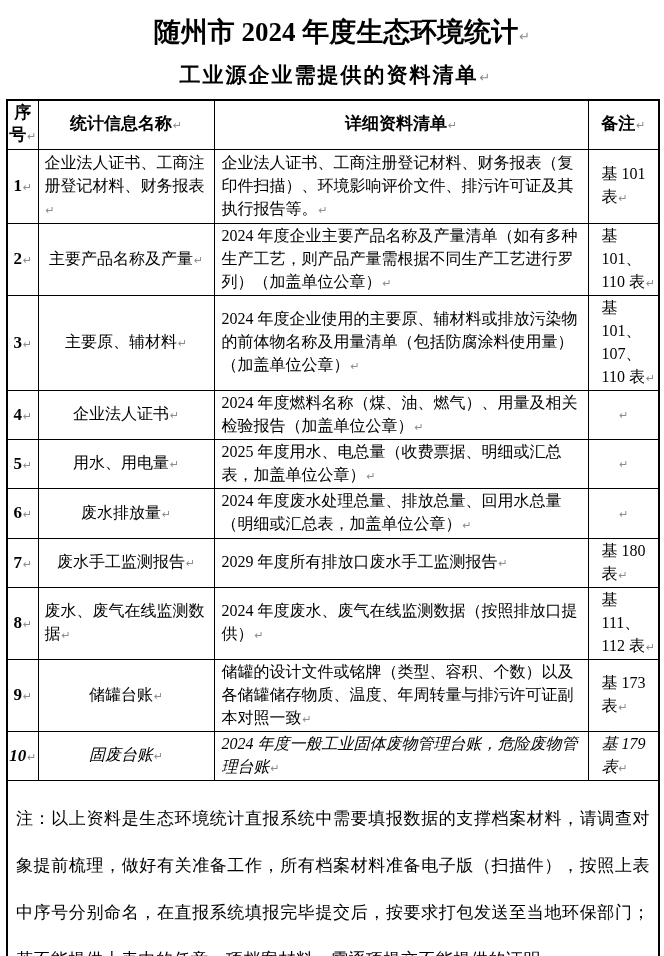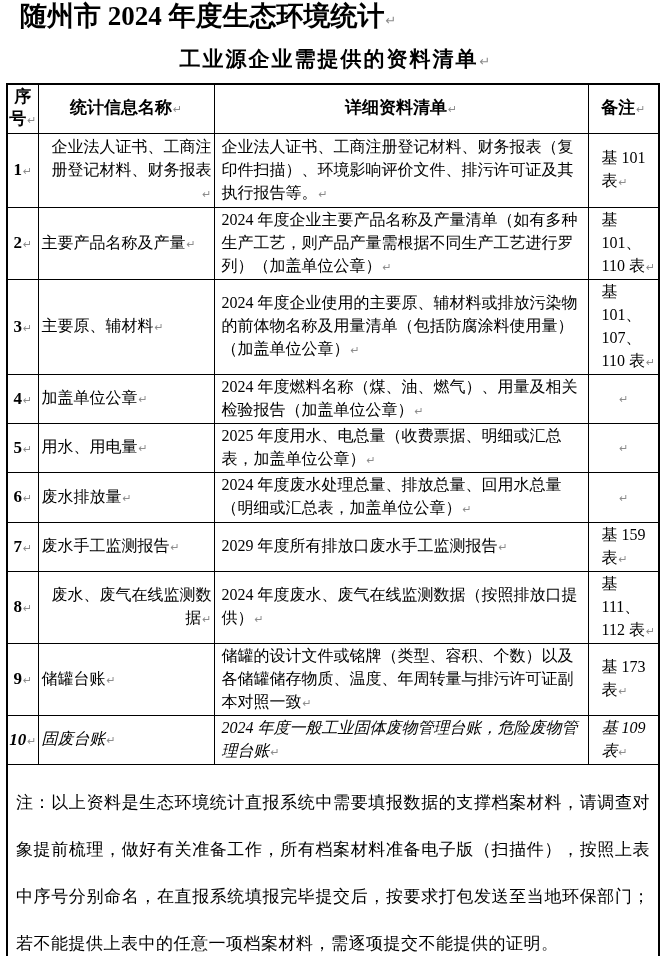--- a/index.html
+++ b/index.html
@@ -5,20 +5,22 @@
   html, body { margin: 0; padding: 0; background: #ffffff; }
   body {
     width: 664px; height: 956px;
     font-family: "Liberation Serif", serif;
     color: #000;
     -webkit-font-smoothing: antialiased;
   }
   .page { position: relative; width: 664px; height: 956px; overflow: hidden; background: #fff; }
 
   .doc-title {
+    padding-top: 16px;
+    text-align: center;
     font-size: 27px;
     font-weight: bold;
     line-height: 32px;
     white-space: nowrap;
     margin-left: 20px;
   }
   .doc-subtitle {
     margin-top: 9px;
     text-align: center;
     font-size: 21px;
@@ -52,25 +54,26 @@
     text-align: center;
     line-height: 22px;
     padding: 0 1px;
   }
   td.no {
     text-align: center;
     font-weight: bold;
     font-size: 17px;
   }
   td.name {
+    text-align: center;
     font-size: 16px;
     line-height: 23px;
     padding: 0 3px;
   }
-  td.name.left { text-align: right; padding: 0 2px 0 6px; }
+  td.name.left { text-align: left; padding: 0 2px 0 6px; }
   td.detail {
     text-align: left;
     font-size: 16px;
     line-height: 23px;
     padding: 0 4px 0 7px;
   }
   td.note {
     text-align: left;
     font-size: 16px;
     line-height: 23px;
@@ -155,21 +158,21 @@
 
     <tr class="tr-3">
       <td class="no"><span>3</span><span class="pilcrow">↵</span></td>
       <td class="name"><span>主要原、辅材料</span><span class="pilcrow">↵</span></td>
       <td class="detail"><span>2024 年度企业使用的主要原、辅材料或排放污染物的前体物名称及用量清单（包括防腐涂料使用量）（加盖单位公章）</span><span class="pilcrow">↵</span></td>
       <td class="note"><span>基 101、107、110 表</span><span class="pilcrow">↵</span></td>
     </tr>
 
     <tr class="tr-4">
       <td class="no"><span>4</span><span class="pilcrow">↵</span></td>
-      <td class="name"><span>加盖单位公章</span><span class="pilcrow">↵</span></td>
+      <td class="name"><span>企业法人证书</span><span class="pilcrow">↵</span></td>
       <td class="detail"><span>2024 年度燃料名称（煤、油、燃气）、用量及相关检验报告（加盖单位公章）</span><span class="pilcrow">↵</span></td>
       <td class="note empty"><span></span><span class="pilcrow">↵</span></td>
     </tr>
 
     <tr class="tr-5">
       <td class="no"><span>5</span><span class="pilcrow">↵</span></td>
       <td class="name"><span>用水、用电量</span><span class="pilcrow">↵</span></td>
       <td class="detail"><span>2025 年度用水、电总量（收费票据、明细或汇总表，加盖单位公章）</span><span class="pilcrow">↵</span></td>
       <td class="note empty"><span></span><span class="pilcrow">↵</span></td>
     </tr>
@@ -178,42 +181,42 @@
       <td class="no"><span>6</span><span class="pilcrow">↵</span></td>
       <td class="name"><span>废水排放量</span><span class="pilcrow">↵</span></td>
       <td class="detail"><span>2024 年度废水处理总量、排放总量、回用水总量（明细或汇总表，加盖单位公章）</span><span class="pilcrow">↵</span></td>
       <td class="note empty"><span></span><span class="pilcrow">↵</span></td>
     </tr>
 
     <tr class="tr-7">
       <td class="no"><span>7</span><span class="pilcrow">↵</span></td>
       <td class="name"><span>废水手工监测报告</span><span class="pilcrow">↵</span></td>
       <td class="detail"><span>2029 年度所有排放口废水手工监测报告</span><span class="pilcrow">↵</span></td>
-      <td class="note"><span>基 159 表</span><span class="pilcrow">↵</span></td>
+      <td class="note"><span>基 180 表</span><span class="pilcrow">↵</span></td>
     </tr>
 
     <tr class="tr-8">
       <td class="no"><span>8</span><span class="pilcrow">↵</span></td>
       <td class="name left"><span>废水、废气在线监测数据</span><span class="pilcrow">↵</span></td>
       <td class="detail"><span>2024 年度废水、废气在线监测数据（按照排放口提供）</span><span class="pilcrow">↵</span></td>
       <td class="note"><span>基 111、112 表</span><span class="pilcrow">↵</span></td>
     </tr>
 
     <tr class="tr-9">
       <td class="no"><span>9</span><span class="pilcrow">↵</span></td>
       <td class="name"><span>储罐台账</span><span class="pilcrow">↵</span></td>
       <td class="detail"><span>储罐的设计文件或铭牌（类型、容积、个数）以及各储罐储存物质、温度、年周转量与排污许可证副本对照一致</span><span class="pilcrow">↵</span></td>
       <td class="note"><span>基 173 表</span><span class="pilcrow">↵</span></td>
     </tr>
 
     <tr class="tr-10">
       <td class="no"><span>10</span><span class="pilcrow">↵</span></td>
       <td class="name"><span>固废台账</span><span class="pilcrow">↵</span></td>
       <td class="detail"><span>2024 年度一般工业固体废物管理台账，危险废物管理台账</span><span class="pilcrow">↵</span></td>
-      <td class="note"><span>基 109 表</span><span class="pilcrow">↵</span></td>
+      <td class="note"><span>基 179 表</span><span class="pilcrow">↵</span></td>
     </tr>
 
 
     <tr class="tr-foot">
       <td class="footnote-cell" colspan="4">
         <div class="footnote-text"><span>注：以上资料是生态环境统计直报系统中需要填报数据的支撑档案材料，请调查对象提前梳理，做好有关准备工作，所有档案材料准备电子版（扫描件），按照上表中序号分别命名，在直报系统填报完毕提交后，按要求打包发送至当地环保部门；若不能提供上表中的任意一项档案材料，需逐项提交不能提供的证明。</span></div>
 
       </td>
     </tr>
   </tbody>

